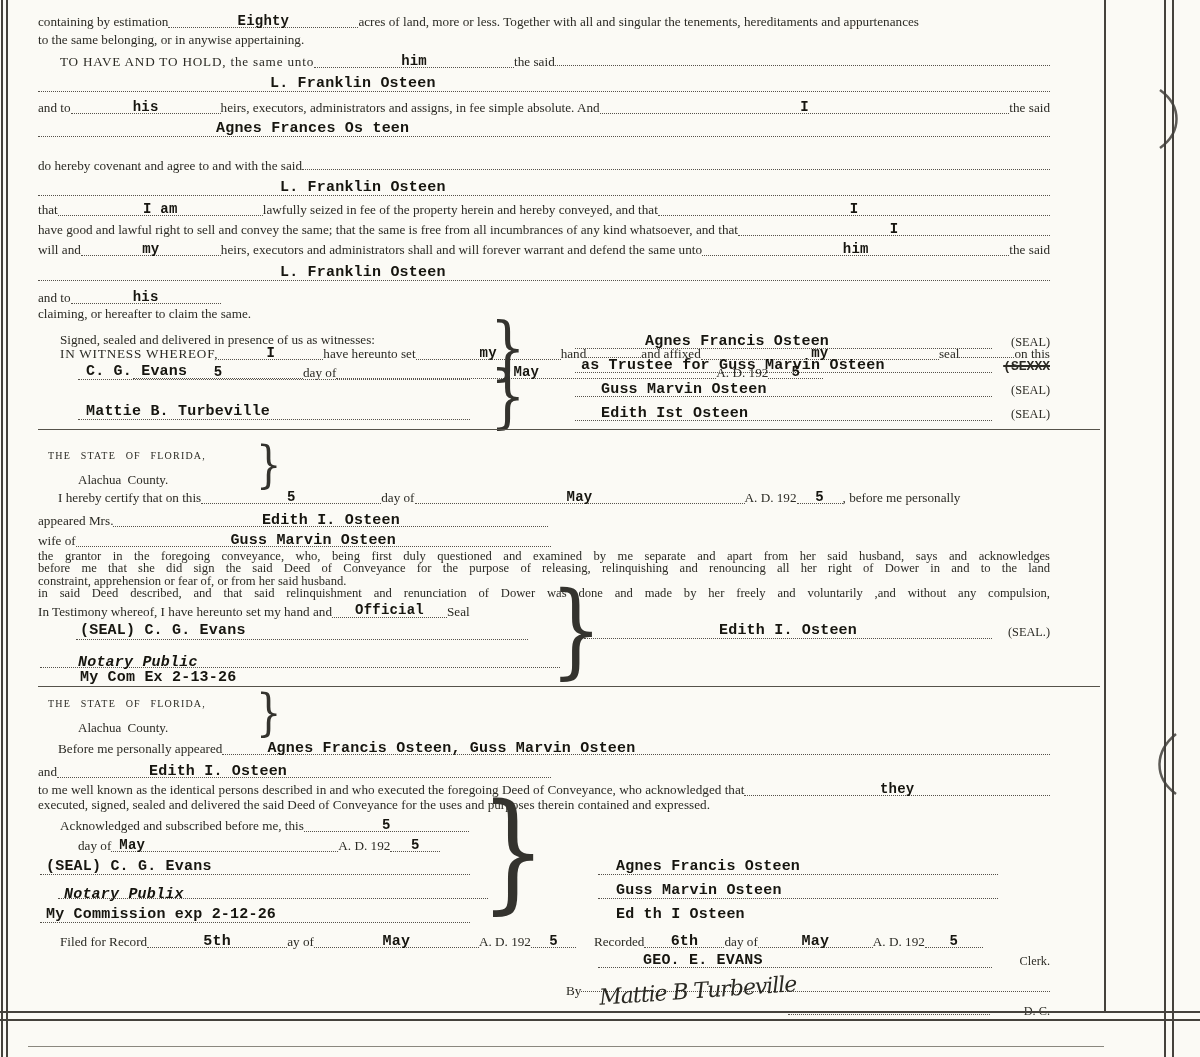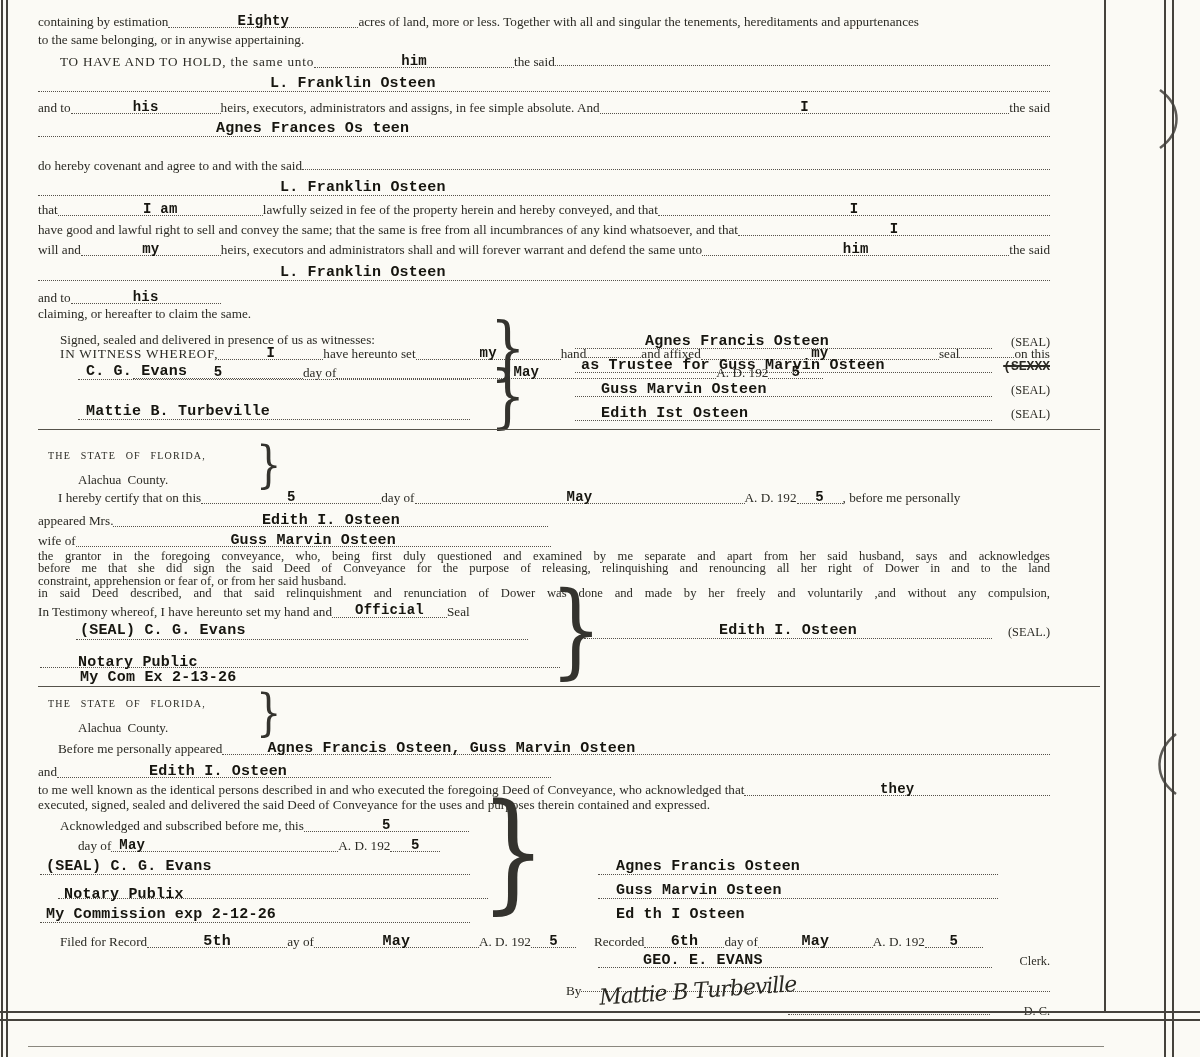--- a/index.html
+++ b/index.html
@@ -17,21 +17,21 @@
   .caps { letter-spacing:0.8px; }
   .b { border-bottom:1px dotted #55514a; text-align:center; height:14px; flex:0 0 auto; }
   .bf { flex:1 1 auto; }
   .bfull { border-bottom:1px dotted #55514a; height:18px; text-align:left; }
   .t {
     font-family:"Liberation Mono", monospace; font-weight:bold;
     font-size:14px; letter-spacing:0.2px; color:#16150f;
     position:relative; top:-1.5px; display:inline-block;
   }
   .t-lg { font-size:15px; }
-  .sunk { top:2.5px; }
+  .sunk { top:2.5px;font-style:italic; }
   .seal { font-size:12.3px; width:58px; text-align:right; flex:0 0 auto; }
   .xx { text-decoration:line-through; text-decoration-thickness:2px; font-family:"Liberation Mono",monospace; font-weight:bold; font-size:13px; }
   .brace { font-family:"DejaVu Serif", serif; color:#34332e; position:absolute; transform:scaleY(1.25); transform-origin:center; }
   .state { font-size:10px; letter-spacing:1.2px; word-spacing:6px; padding-left:10px; }
   .county { font-size:13px; word-spacing:3px; padding-left:40px; }
   .fineprint { font-size:12.6px; line-height:12.4px; text-align:justify; text-align-last:justify; }
   .fineprint.last { text-align-last:left; }
   .wline { border-bottom:1px dotted #55514a; height:18px; }
   .noline { border-bottom:none; }
   .srow { display:flex; align-items:baseline; height:17px; margin-bottom:7px; }

